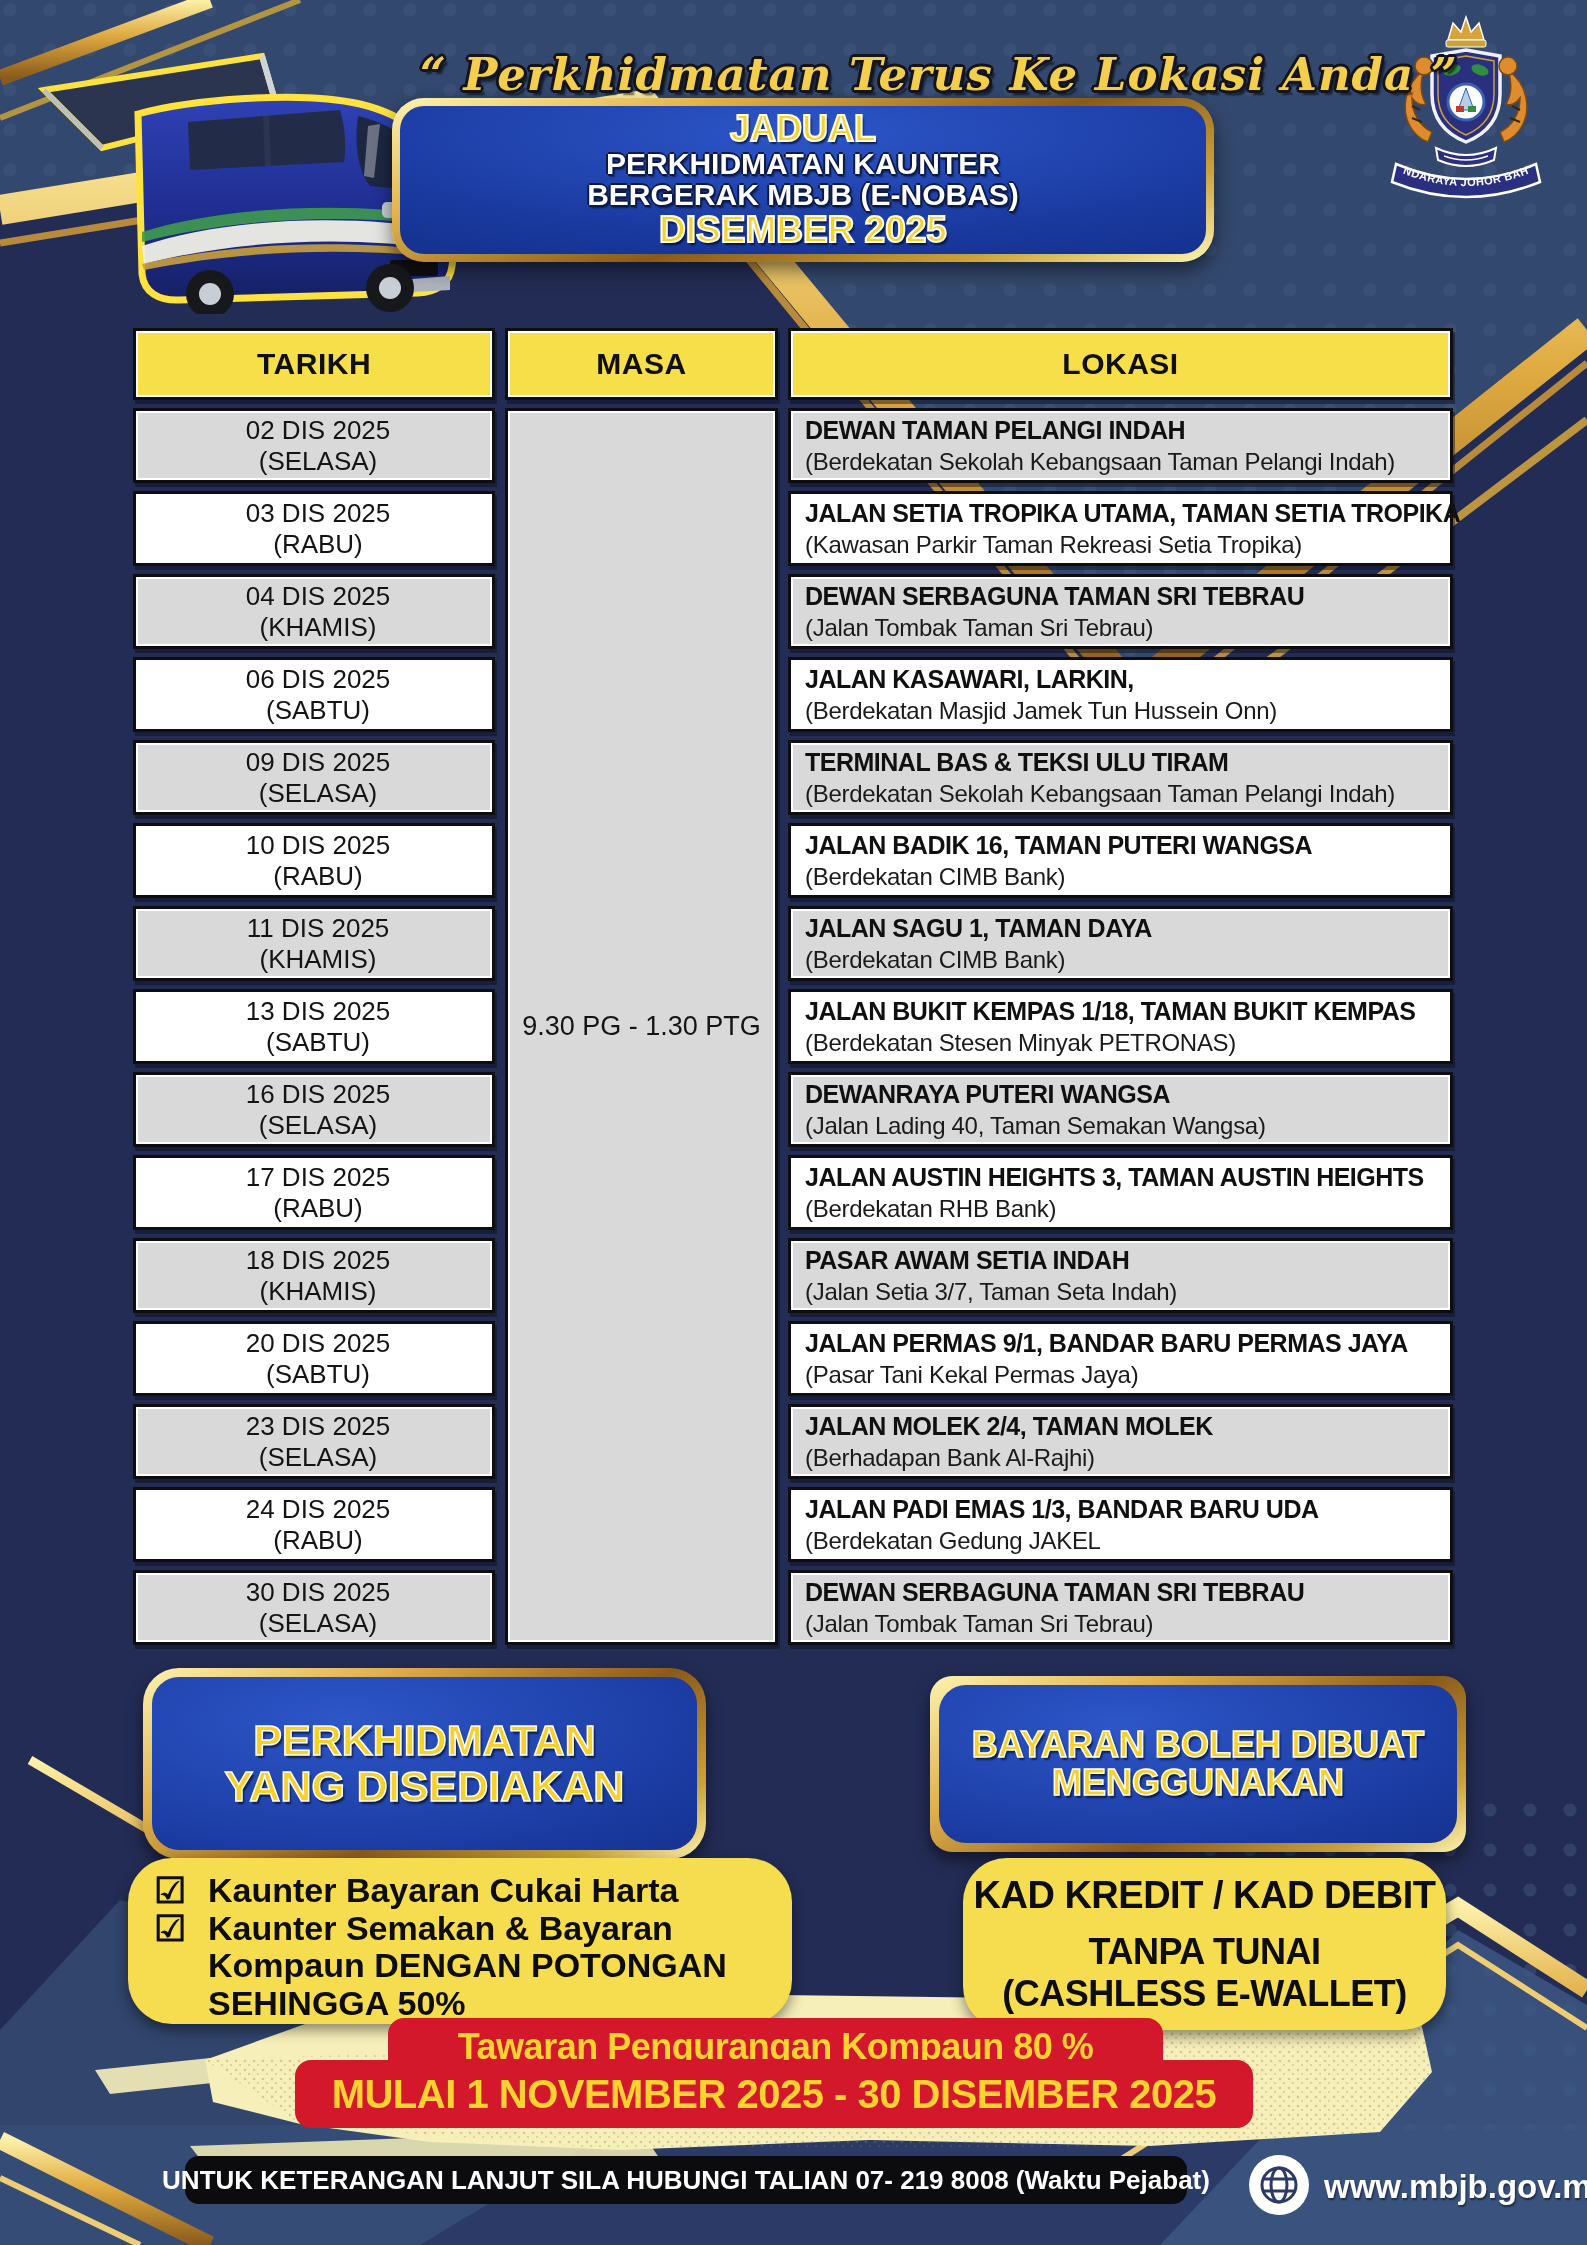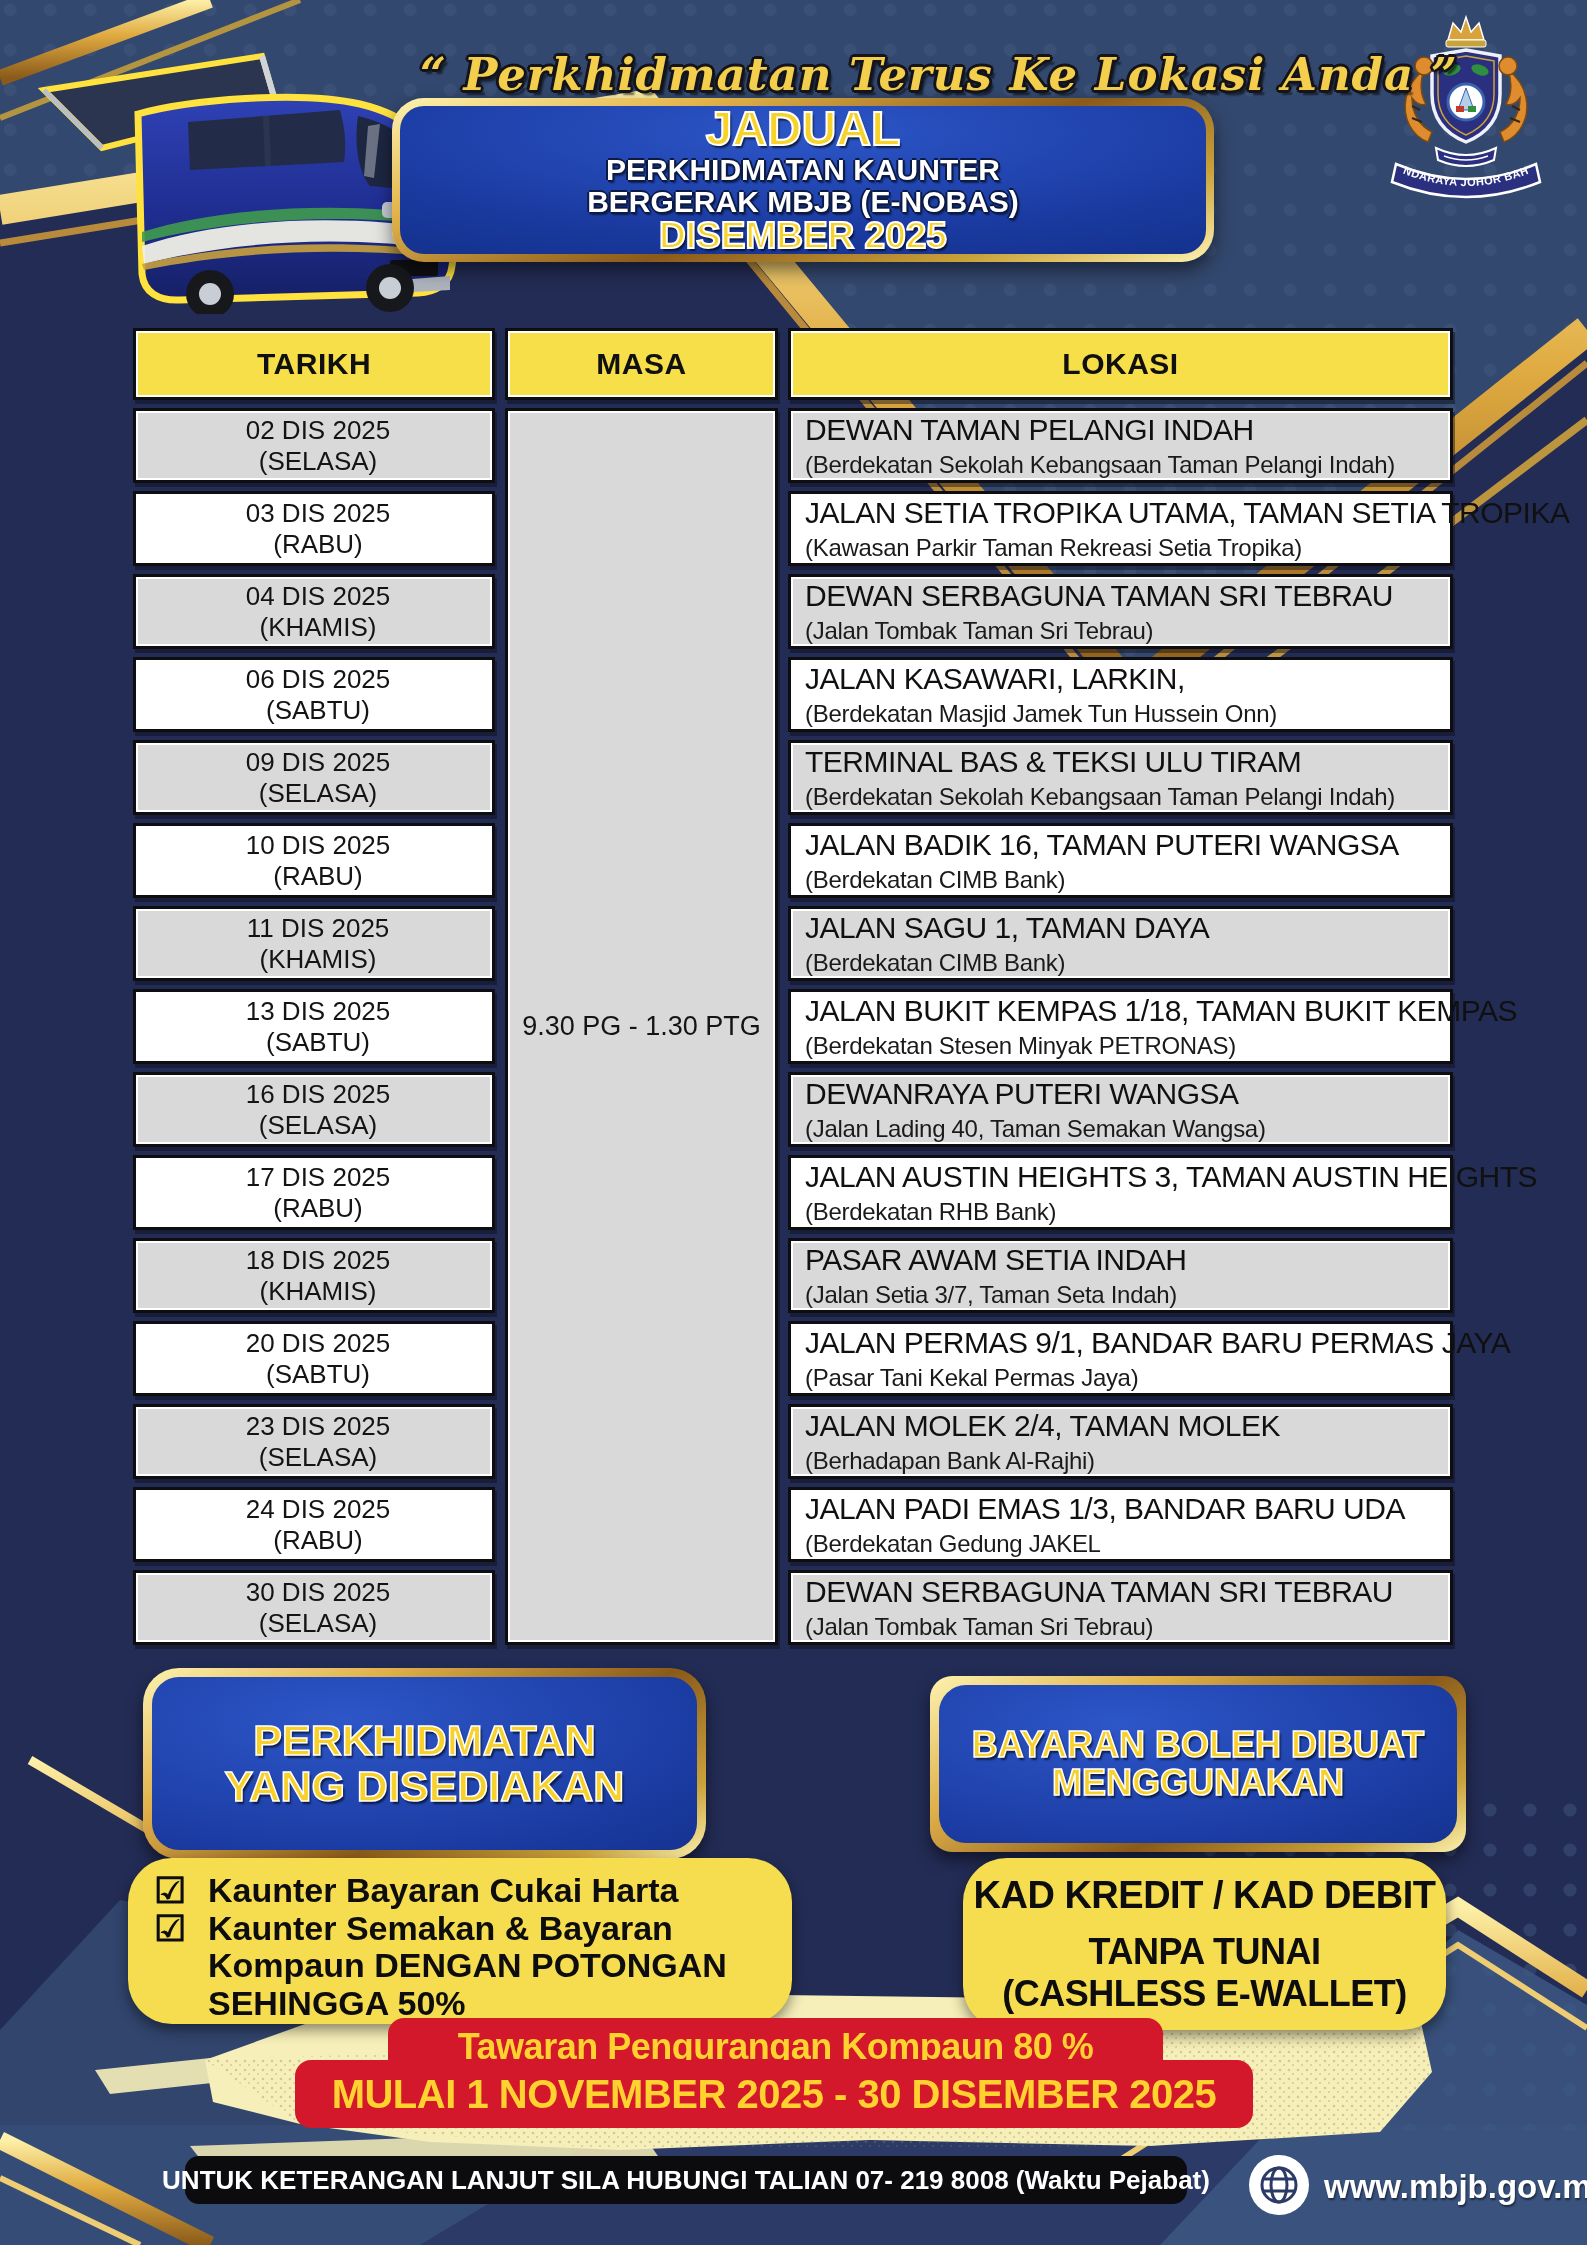--- a/index.html
+++ b/index.html
@@ -25,21 +25,21 @@
     left:392px;top:98px;width:806px;height:148px;border-radius:32px;padding:8px;
     background:linear-gradient(160deg,#fdf3b0 0%,#e3b44a 25%,#8a5a1a 55%,#caa23a 80%,#fdf3b0 100%);
     box-shadow:0 8px 18px rgba(0,0,0,.5);
   }
   .title-inner{
     width:100%;height:100%;border-radius:24px;
     background:radial-gradient(130% 150% at 50% 18%,#2d56c8 0%,#1a3aa0 45%,#0a2470 100%);
     display:flex;flex-direction:column;align-items:center;justify-content:center;
   }
   .t-yellow{
-    color:#f6d22b;font-weight:bold;font-size:48px;line-height:1.02;letter-spacing:0px;
+    color:#f6d22b;font-weight:bold;font-size:36px;line-height:1.02;letter-spacing:0px;
     -webkit-text-stroke:2px #ffffff;
     text-shadow:2px 3px 2px rgba(0,0,0,.65);
   }
   .t-yellow.small{font-size:37px;}
   .t-white{
     color:#ffffff;font-weight:bold;font-size:30px;line-height:1.06;letter-spacing:0px;
     text-shadow:-2px 0 0 #0b1b45,2px 0 0 #0b1b45,0 -2px 0 #0b1b45,0 2px 0 #0b1b45,2px 3px 2px rgba(0,0,0,.55);
   }
 
   
@@ -54,21 +54,21 @@
   }
   .hc{
     background:#f6df48;display:flex;align-items:center;justify-content:center;
     font-weight:bold;font-size:30px;color:#101010;letter-spacing:.5px;grid-row:1;
   }
   .dc{background:#ffffff;display:flex;flex-direction:column;align-items:center;justify-content:center;
       font-size:26px;color:#141414;line-height:1.18;grid-column:1;text-align:center;padding-left:8px;}
   .lc{background:#ffffff;display:flex;flex-direction:column;justify-content:center;
       padding-left:14px;grid-column:3;}
   .dc.g,.lc.g{background:#d9d9d9;}
-  .loc-main{font-weight:normal;font-size:30px;color:#101010;letter-spacing:-0.5px;white-space:nowrap;line-height:1.3;}
+  .loc-main{font-weight:bold;font-size:25px;color:#101010;letter-spacing:-0.5px;white-space:nowrap;line-height:1.3;}
   .loc-sub{font-size:24px;color:#1a1a1a;letter-spacing:-0.3px;white-space:nowrap;line-height:1.3;}
   .mc{
     grid-column:2;grid-row:2/17;background:#d9d9d9;
     display:flex;align-items:center;justify-content:center;font-size:27px;color:#141414;
   }
   .r0{grid-row:2}.r1{grid-row:3}.r2{grid-row:4}.r3{grid-row:5}.r4{grid-row:6}
   .r5{grid-row:7}.r6{grid-row:8}.r7{grid-row:9}.r8{grid-row:10}.r9{grid-row:11}
   .r10{grid-row:12}.r11{grid-row:13}.r12{grid-row:14}.r13{grid-row:15}.r14{grid-row:16}
 
   

